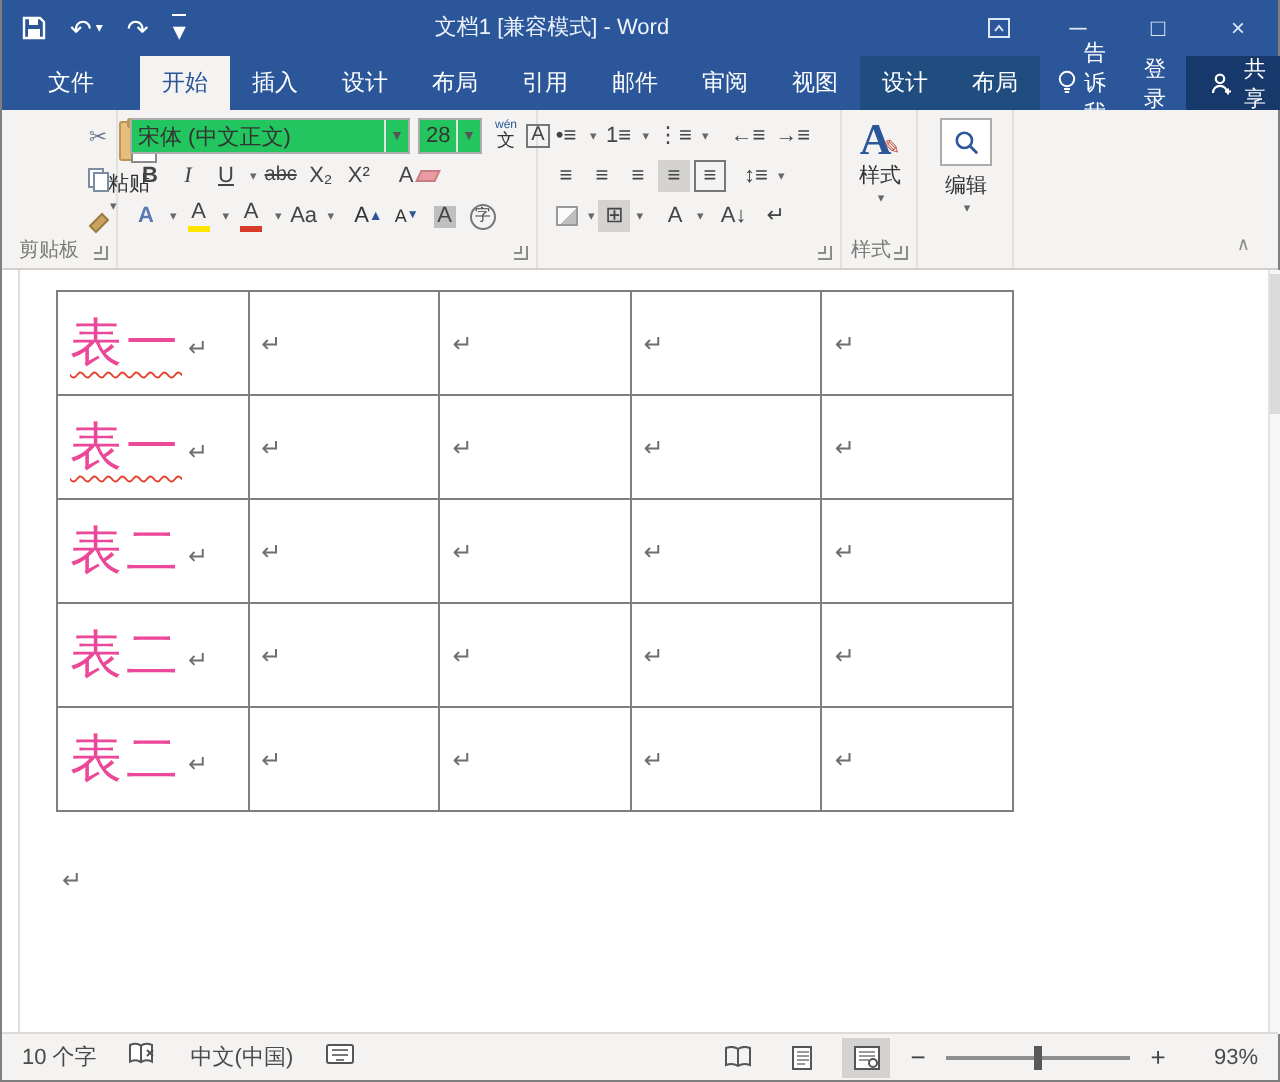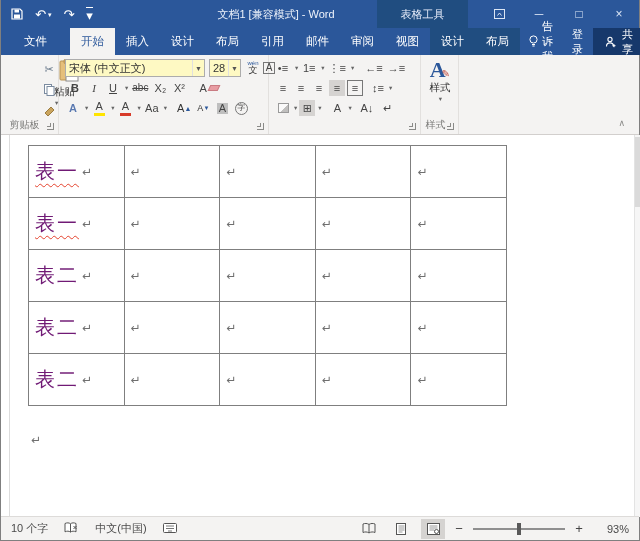--- a/index.html
+++ b/index.html
@@ -40,21 +40,21 @@
   .ico.sel { background:#d5d3d1; }
   .dd { font-size:6.5px; color:#666; margin-left:1px; }
 
   
   .paste-btn { position:absolute; left:6px; top:4px; width:30px; text-align:left;margin-left:47px; }
   .clip-svg { display:block; margin:0 auto; }
   .paste-label { font-size:10.5px; color:#333; margin-top:2px; }
   .mini-col { position:absolute; left:40px; top:6px; display:flex; flex-direction:column; gap:5px; }
 
   
-  .combo { position:absolute; height:18px; background:#fef9c3; border:1px solid #acacac; display:flex; align-items:center; font-size:11px; color:#333; }
+  .combo { position:absolute; height:18px; background:#22c55e; border:1px solid #acacac; display:flex; align-items:center; font-size:11px; color:#333; }
   .combo .cv { flex:1; padding:0 3px; overflow:hidden; white-space:nowrap; }
   .combo .ca { width:12px; text-align:center; font-size:7px; color:#555; border-left:1px solid #e0e0e0; align-self:stretch; display:flex; align-items:center; justify-content:center; }
   .frow { position:absolute; display:flex; align-items:center; gap:3px; }
   .bold { font-weight:bold; }
   .ital { font-style:italic; font-family:"Liberation Serif",serif; }
   .undl { text-decoration:underline; }
   .strike { text-decoration:line-through; font-size:10px; }
   .bar { display:block; height:3px; width:11px; margin-top:1px; }
   .stack { display:inline-flex; flex-direction:column; align-items:center; line-height:1; }
   .phon-top { font-size:6px; color:#2b579a; }
@@ -76,21 +76,21 @@
   .mag-box { width:26px; height:24px; background:#fff; border:1px solid #acacac; display:flex; align-items:center; justify-content:center; margin:0 auto; }
   .collapse { position:absolute; right:14px; bottom:6px; color:#8a8a88; font-size:9px; }
 
   
   .doc { position:absolute; left:0; top:135px; width:640px; height:382px; background:#fff; }
   .doc-leftline { position:absolute; left:8px; top:0; bottom:0; width:1px; background:#dcdcdc; }
   .scrollbar { position:absolute; right:0; top:0; bottom:0; width:7px; background:#f6f6f6; border-left:1px solid #e3e3e3; }
   .thumb { position:absolute; right:1px; top:2px; width:5px; height:70px; background:#dadada; }
   .wtable { position:absolute; left:27px; top:10px; width:479px; height:260px; border-collapse:collapse; table-layout:fixed; }
   .wtable td { border:1px solid #7f7f7f; height:52px; vertical-align:middle; padding:0 0 0 6px; }
-  .cellword { font-family:"Liberation Serif","DejaVu Serif",serif; font-size:20px; color:#701a75; letter-spacing:2px; }
+  .cellword { font-family:"Liberation Serif","DejaVu Serif",serif; font-size:26px; color:#ec4899; letter-spacing:2px; }
   .cellword.misspell { text-decoration:underline; text-decoration-style:wavy; text-decoration-color:#e5432e; text-decoration-thickness:1px; text-underline-offset:5px; }
   .pmark { color:#6f6f6f; font-size:12px; font-family:"DejaVu Sans",sans-serif; }
   .cell-mark { margin-left:3px; vertical-align:2px; }
   .after-table { position:absolute; left:30px; top:298px; }
 
   
   .statusbar { position:absolute; left:0; bottom:0; width:100%; height:24px; background:#f4f3f2; border-top:1px solid #dddbd9; display:flex; align-items:center; color:#4a4a4a; font-size:11px; }
   .sb-left { display:flex; align-items:center; gap:16px; padding-left:10px; }
   .sb-right { margin-left:auto; display:flex; align-items:center; gap:8px; padding-right:10px; }
   .viewbtn { width:24px; height:20px; display:flex; align-items:center; justify-content:center; }
@@ -117,21 +117,20 @@
       <span class="btn">
           <span>↶</span>
           <span class="caret">▾</span>
         </span>
       <span class="btn">
           <span>↷</span>
         </span>
       <span class="btn qat-custom">▾</span>
     </div>
     <div class="title">文档1 [兼容模式] - Word</div>
-    <div class="ctx-block-top">表格工具</div>
     <div class="winbtns">
       <span class="wb">
         <svg width="11" height="10" viewBox="0 0 11 10">
             <rect x="0.5" y="0.5" width="10" height="9" fill="none" stroke="#dce6f5"></rect>
             <path d="M3.5 6.5 L5.5 4 L7.5 6.5" fill="none" stroke="#dce6f5"></path>
           </svg>
       </span>
       <span class="wb">─</span>
       <span class="wb">□</span>
       <span class="wb">×</span>
@@ -310,20 +309,32 @@
     <div class="group" style="left:420px;width:38px;">
       <div class="bigbtn" style="left:0;width:38px;">
         <div><span class="styles-A">A</span><span class="brush">✎</span></div>
         <div>样式</div>
         <div class="dd">▾</div>
       </div>
       <div class="grp-label" style="right:8px;">样式</div>
       <span class="launcher"></span>
     </div>
 
+    <div class="group" style="left:458px;width:48px;border-right:1px solid #e2e0de;">
+      <div class="bigbtn" style="left:0;width:48px;">
+        <div class="mag-box">
+            <svg width="13" height="13" viewBox="0 0 13 13">
+              <circle cx="5.2" cy="5.2" r="3.8" fill="none" stroke="#2b579a" stroke-width="1.3"></circle>
+              <path d="M8.2 8.2l3.4 3.4" stroke="#2b579a" stroke-width="1.4"></path>
+            </svg>
+          </div>
+        <div style="margin-top:3px;">编辑</div>
+        <div class="dd">▾</div>
+      </div>
+    </div>
 
     <span class="collapse">∧</span>
   </div>
 
   <div class="doc">
     <div class="doc-leftline"></div>
 
     <table class="wtable">
       <tbody>
           <tr>

